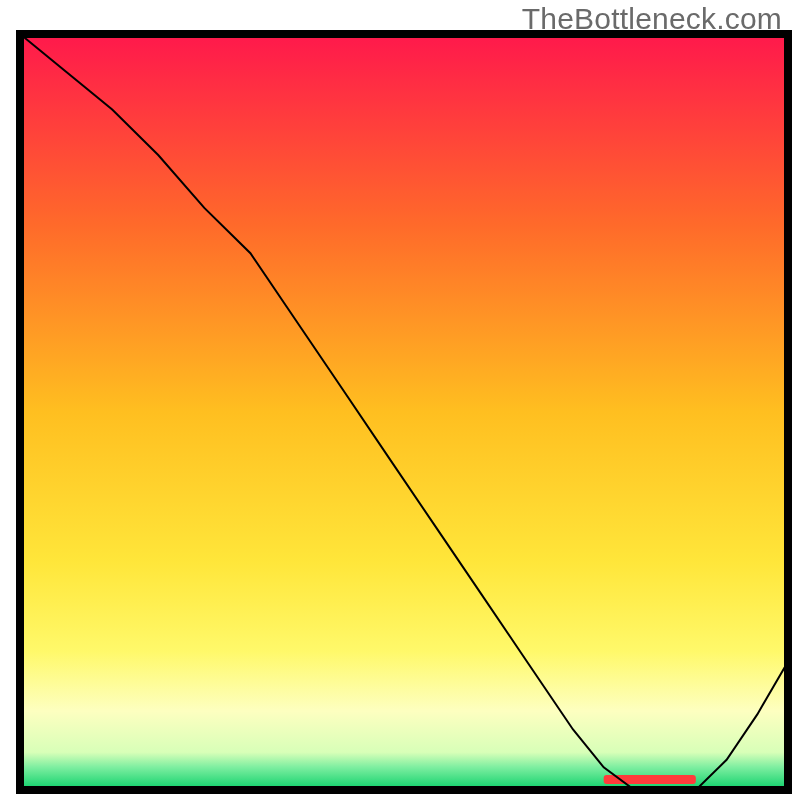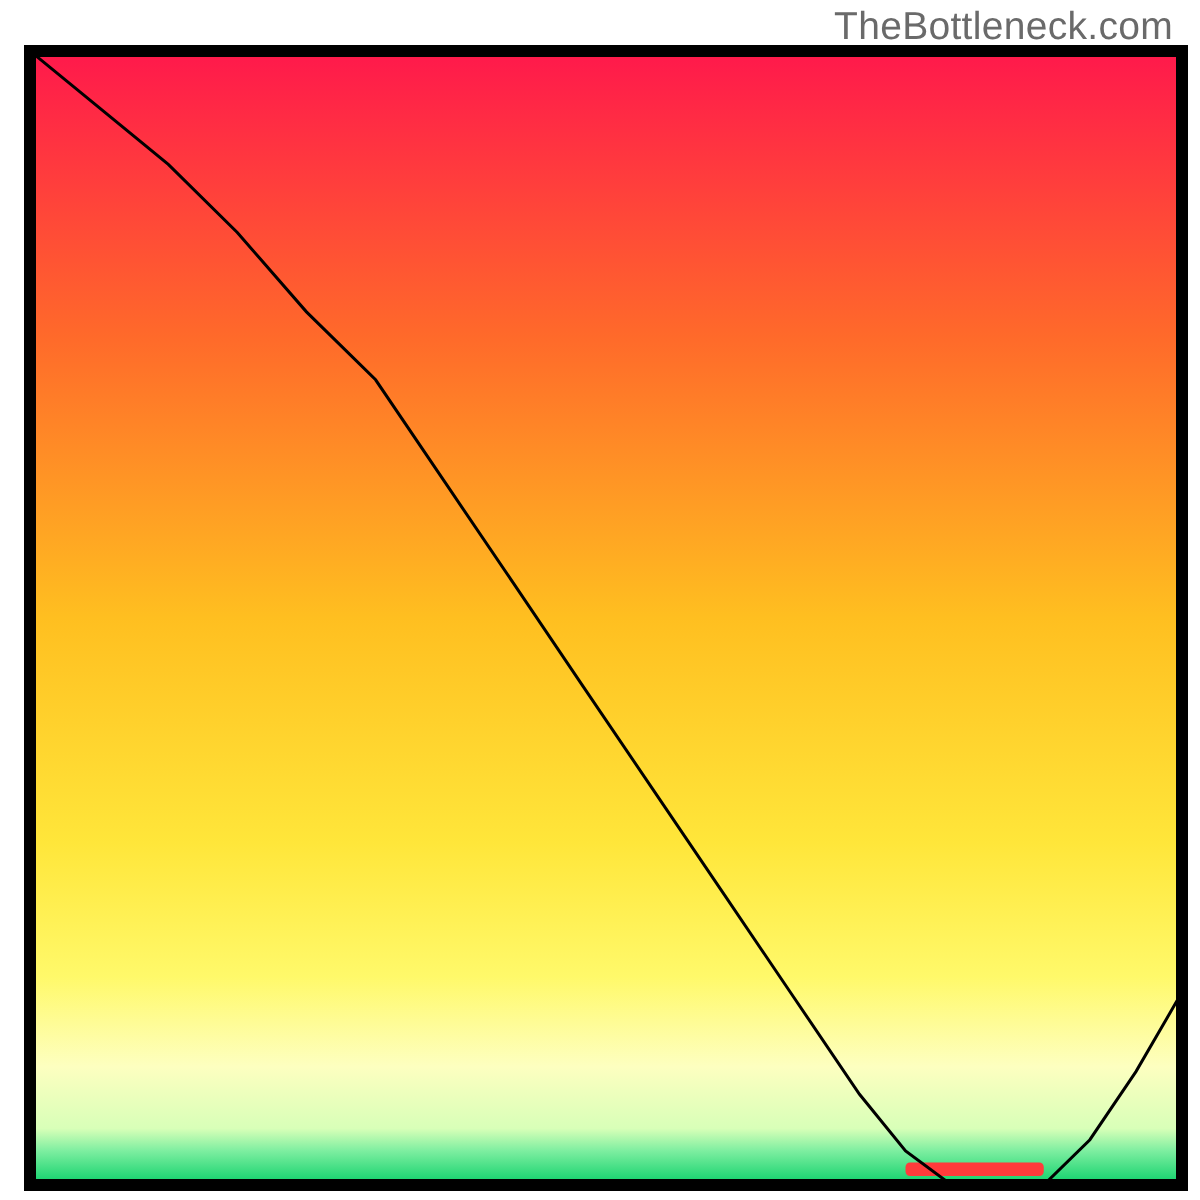--- a/index.html
+++ b/index.html
@@ -13,21 +13,21 @@
   }
   .frame {
     position: relative;
     width: 800px;
     height: 800px;
   }
   .watermark {
     position: absolute;
     top: 2px;
     right: 18px;
-    font-size: 26px;
+    font-size: 30px;
     font-weight: 500;
     color: #6a6a6a;
     letter-spacing: 0.2px;
   }
   svg {
     display: block;
   }
 </style>
 </head>
 <body>

